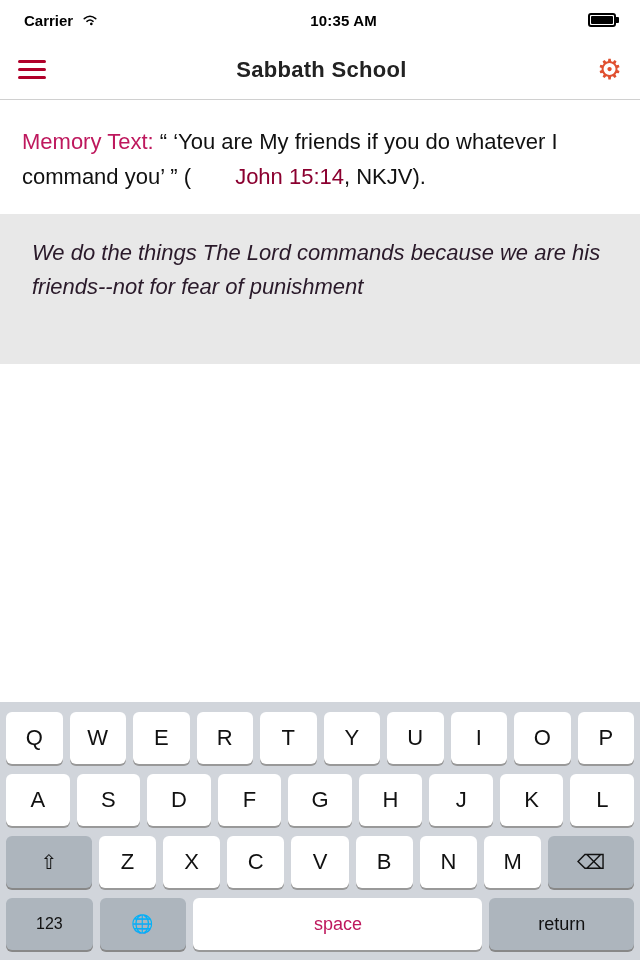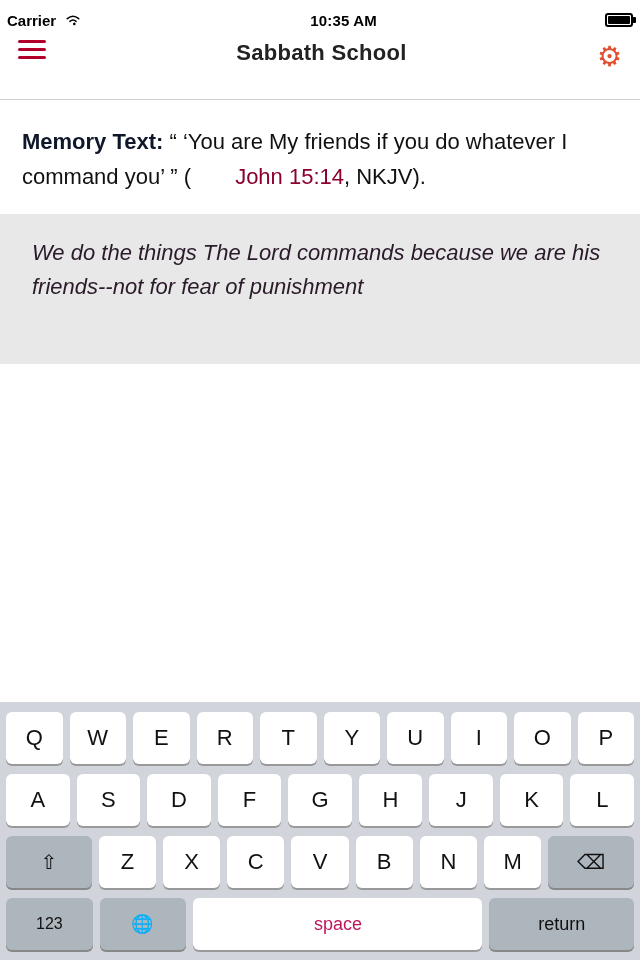--- a/index.html
+++ b/index.html
@@ -12,21 +12,21 @@
       overflow: hidden;
     }
 
     
     .status-bar {
       height: 40px;
       background: #fff;
       display: flex;
       align-items: center;
       justify-content: space-between;
-      padding: 0 7px;
+      padding: 0 24px;
       font-size: 16px;
       font-weight: 500;
     }
     .status-left {
       display: flex;
       align-items: center;
       gap: 8px;
       font-size: 15px;
       font-weight: 600;
     }
@@ -68,21 +68,21 @@
       background: #000;
       border-radius: 1px;
     }
 
     
     .nav-bar {
       height: 60px;
       background: #fff;
       border-bottom: 1px solid #d0d0d0;
       display: flex;
-      align-items: flex-start;
+      align-items: center;
       justify-content: space-between;
       padding: 0 18px;
     }
     .menu-icon {
       display: flex;
       flex-direction: column;
       gap: 5px;
       cursor: pointer;
     }
     .menu-line {
@@ -104,22 +104,22 @@
     }
 
     
     .memory-section {
       padding: 24px 22px 20px;
       background: #fff;
       line-height: 1.6;
       font-size: 22px;
     }
     .memory-label {
-      color: #0f172a;
-      font-weight: 700;
+      color: #be185d;
+      font-weight: 400;
     }
     .memory-body {
       color: #111;
       font-weight: 400;
     }
     .memory-reference {
       color: #8b0030;
       margin-left: 44px;
     }
 

